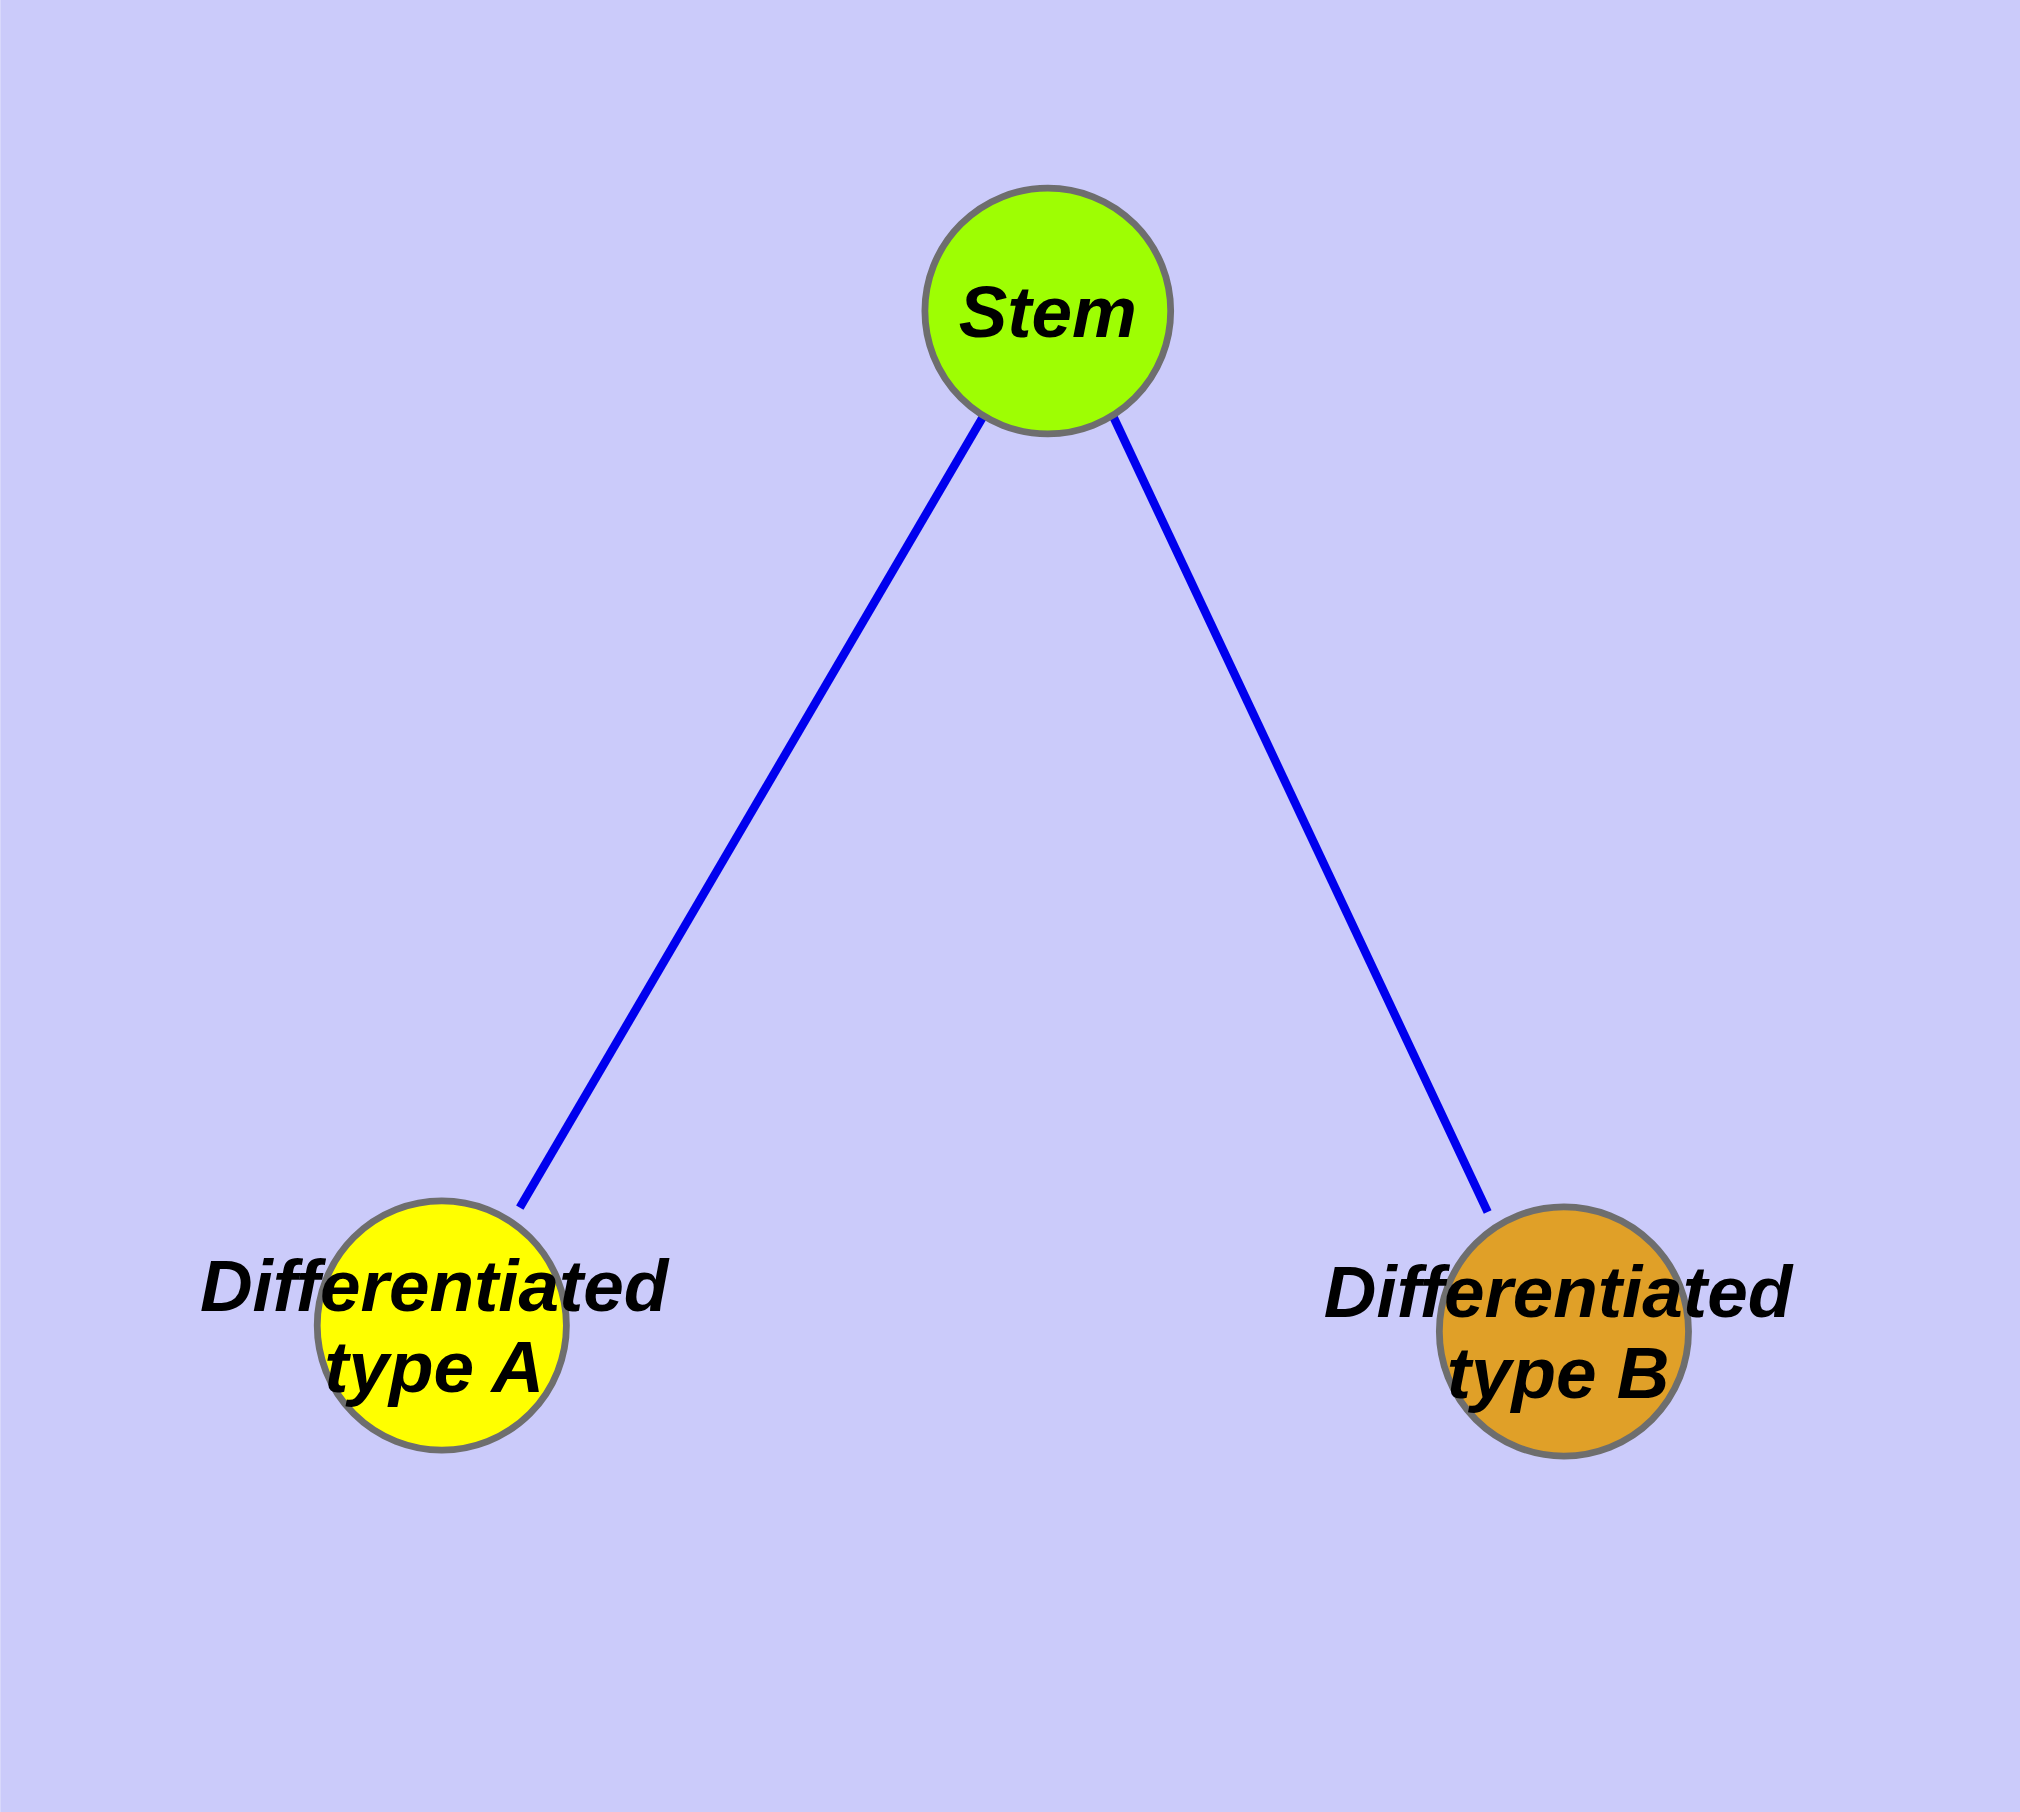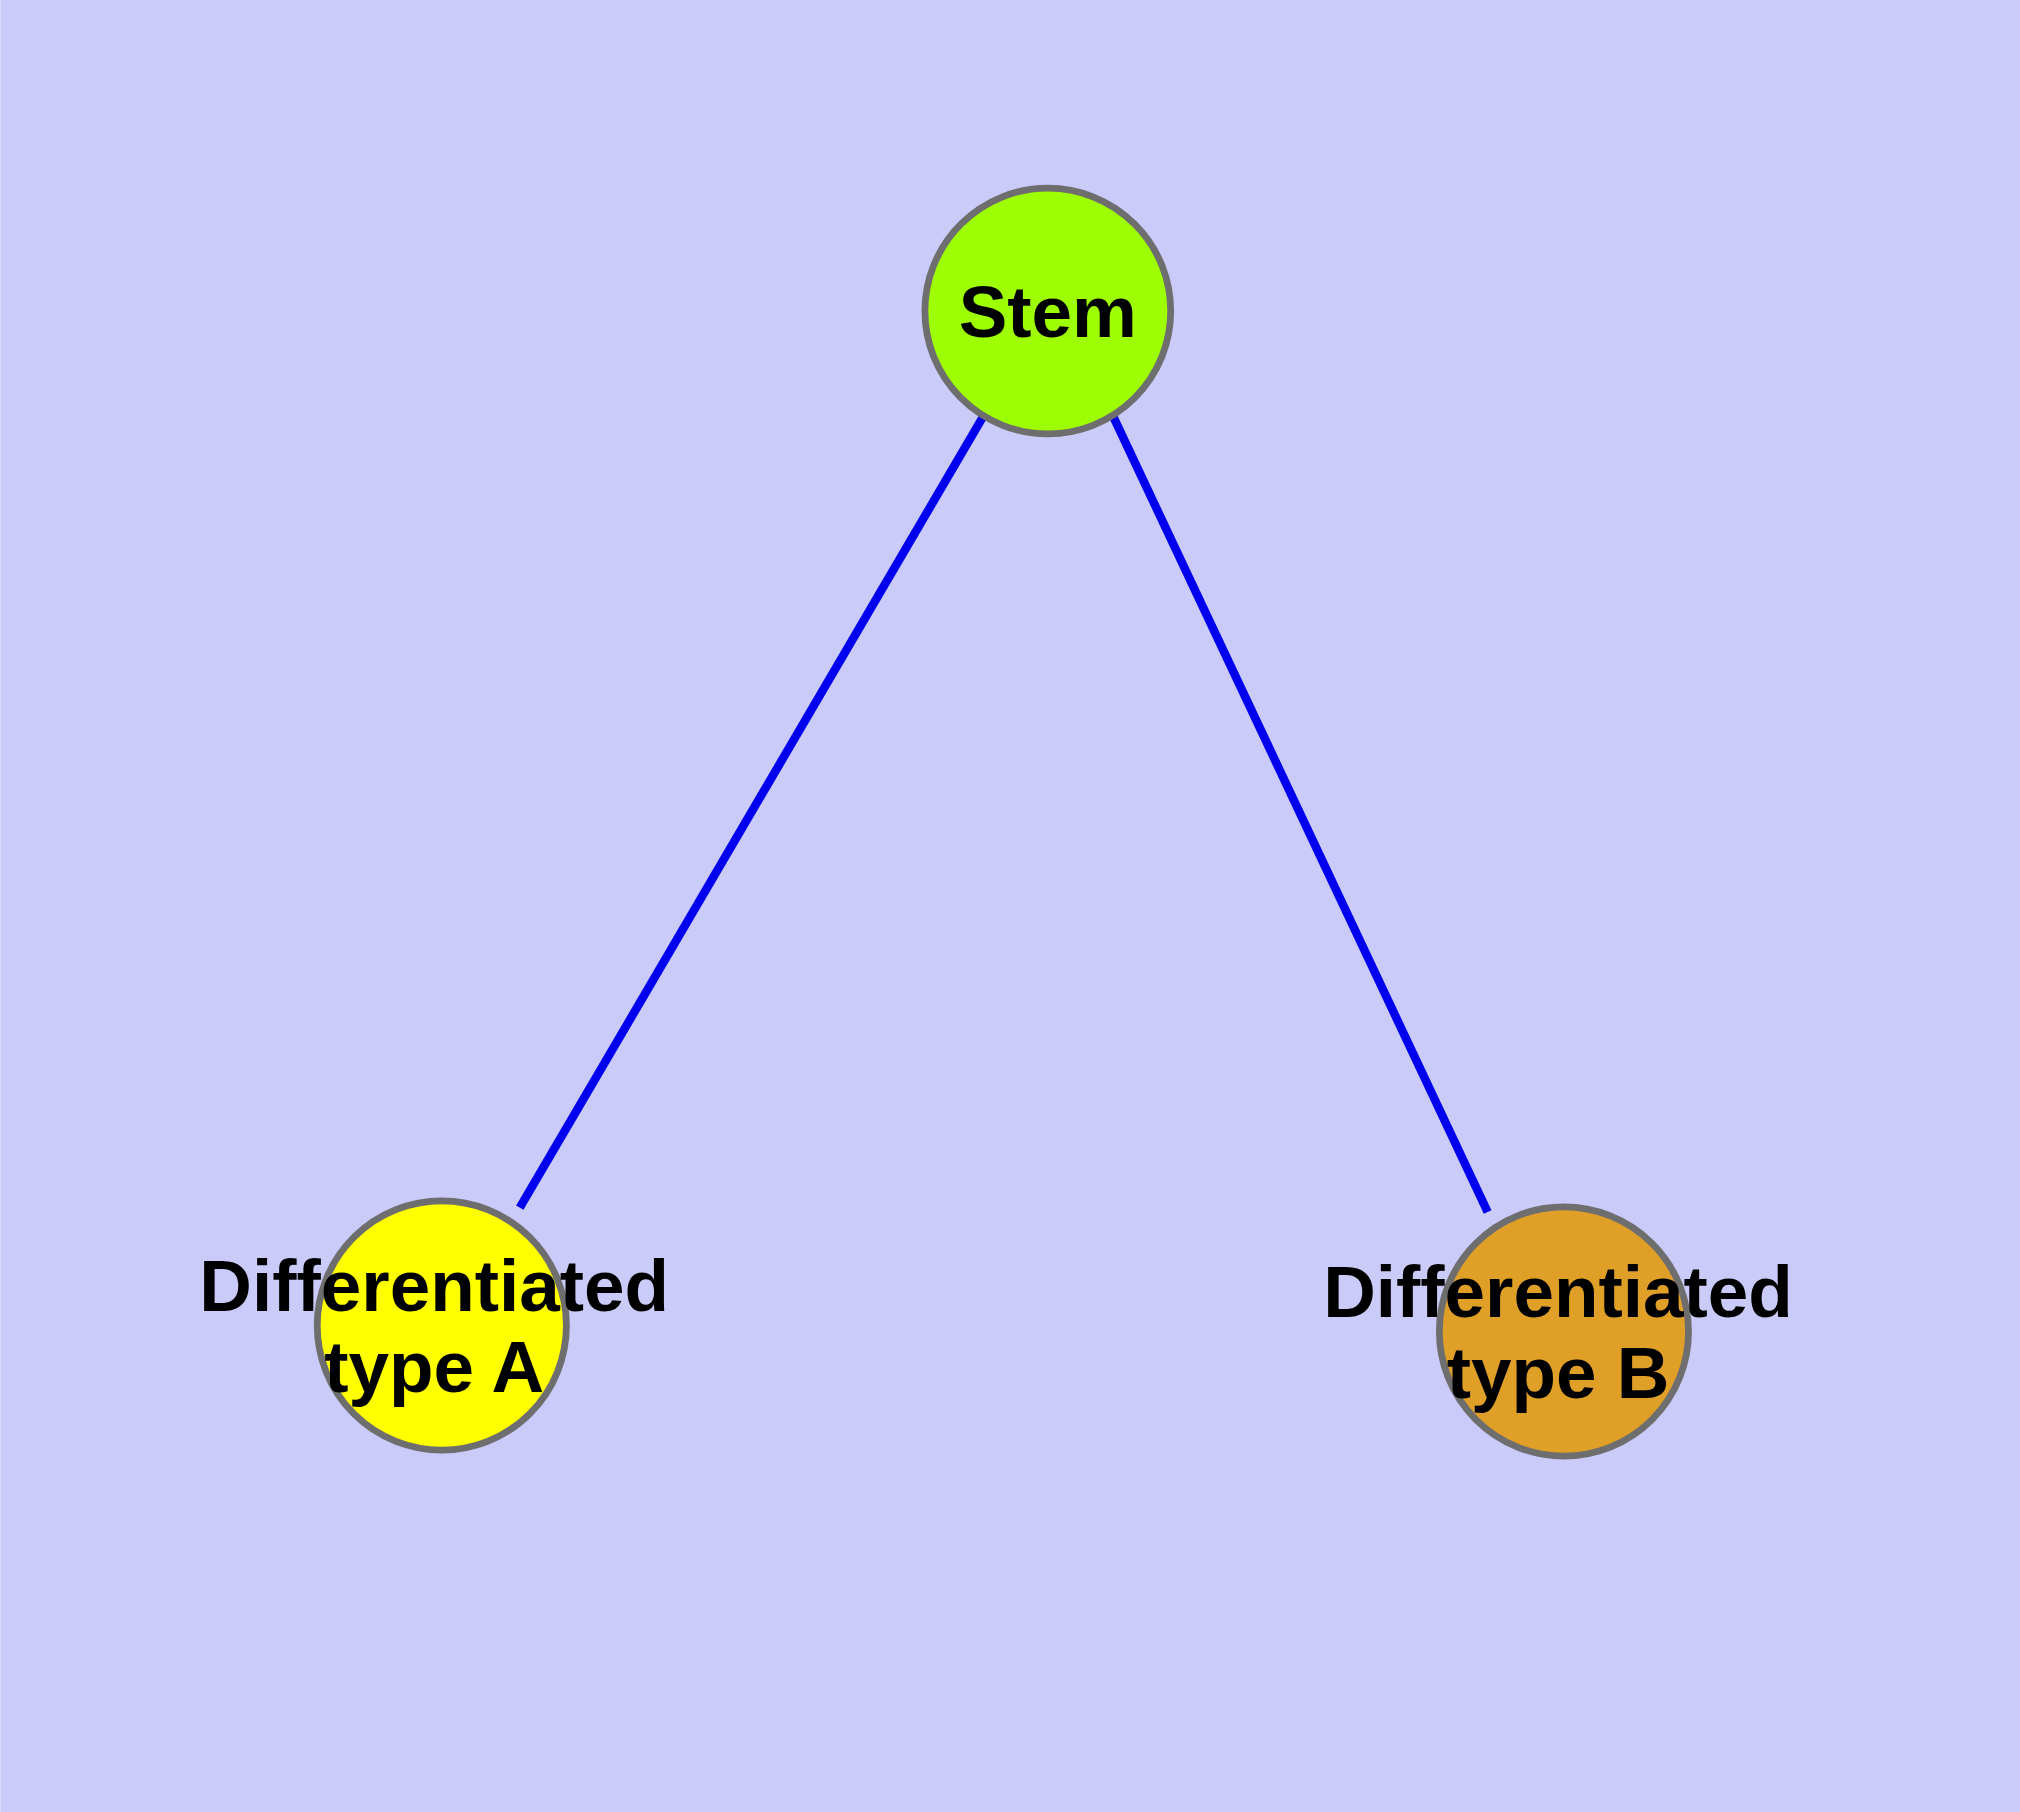--- a/index.html
+++ b/index.html
@@ -8,20 +8,21 @@
     background: #ffffff;
   }
   body {
     font-family: "Liberation Sans", sans-serif;
   }
   #canvas {
     position: relative;
     width: 2021px;
     height: 1812px;
     overflow: hidden;
+    font-style: italic;
   }
   #graph-svg {
     position: absolute;
     left: 0;
     top: 0;
     width: 2021px;
     height: 1812px;
     display: block;
   }
   .node-label {

